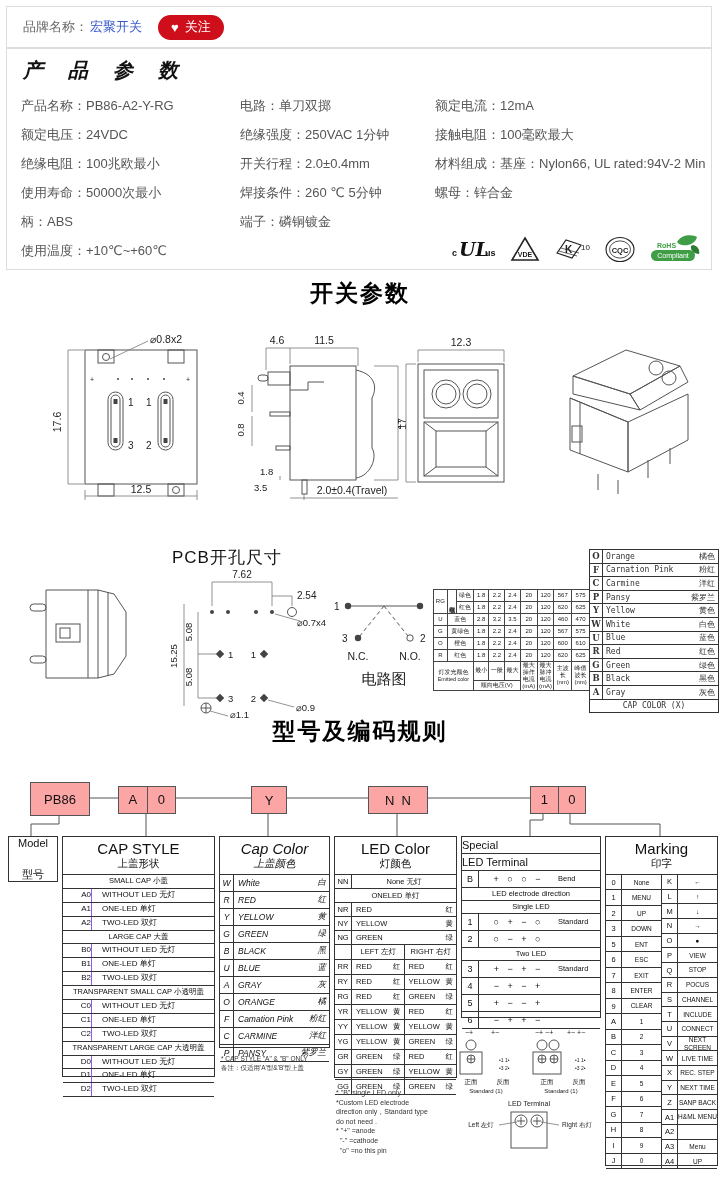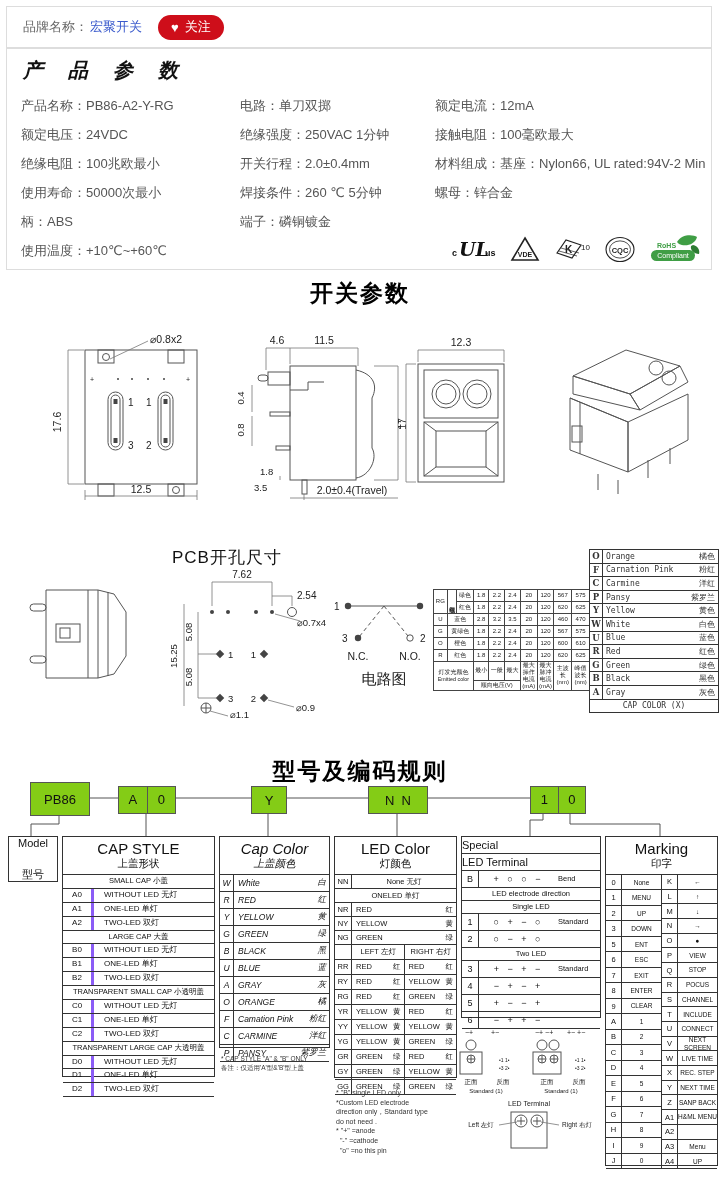--- a/index.html
+++ b/index.html
@@ -46,38 +46,38 @@
   
   .ccx{left:589px;top:549px;width:130px;border:1px solid #333;background:#fff;}
   .ccx-row{display:flex;height:12.6px;border-bottom:1px solid #333;align-items:center;}
   .ccx-row .c{width:12px;border-right:1px solid #333;text-align:center;font-family:"DejaVu Serif",serif;
               font-weight:bold;font-size:8.5px;line-height:12.6px;}
   .ccx-row .en{flex:1;padding-left:3px;font-family:"DejaVu Sans Mono",monospace;font-size:8px;white-space:nowrap;}
   .ccx-row .cn{padding-right:3px;font-size:8px;white-space:nowrap;}
   .ccx-footer{height:12.6px;line-height:12.6px;text-align:center;font-family:"DejaVu Sans Mono",monospace;font-size:8px;}
 
   
-  .fbox{position:absolute;border:1px solid #555;background:#84cc16;display:flex;align-items:center;
+  .fbox{position:absolute;border:1px solid #555;background:#fca5a5;display:flex;align-items:center;
         justify-content:center;font-size:13px;color:#111;z-index:2;}
   .fbox .cell{flex:1;text-align:center;line-height:26px;}
   .fbox .cell + .cell{border-left:1px solid #555;}
 
   
   .t{position:absolute;border:1px solid #333;background:#fff;color:#111;z-index:2;box-sizing:border-box;}
   .t .hdr{text-align:center;border-bottom:1px solid #333;}
   .hdr .l1{font-size:15px;padding-top:3px;}
   .hdr .l2{font-size:10.5px;padding-bottom:3px;}
 
   .modelbox{left:8px;top:836px;width:50px;height:46px;display:flex;flex-direction:column;
             align-items:center;justify-content:center;font-size:11px;gap:18px;}
 
   .cs{left:62px;top:836px;width:153px;height:241px;}
   .cs-group{height:12.9px;line-height:12.9px;text-align:center;font-size:7.5px;border-bottom:1px solid #333;white-space:nowrap;}
   .cs-row{display:flex;height:12.9px;border-bottom:1px solid #333;font-size:8px;}
-  .cs-row .c{width:28px;border-right:3px solid #8b5cf6;text-align:center;line-height:12.9px;}
+  .cs-row .c{width:28px;border-right:1px solid #8b5cf6;text-align:right;line-height:12.9px;}
   .cs-row .x{flex:1;padding-left:10px;line-height:12.9px;white-space:nowrap;}
 
   .cc{left:219px;top:836px;width:111px;height:212px;font-style:italic;}
   .cc-row{display:flex;height:16px;border-bottom:1px solid #333;font-size:8.5px;align-items:center;}
   .cc-row .c{width:13px;border-right:1px solid #333;text-align:center;line-height:16px;align-self:stretch;}
   .cc-row .en{flex:1;padding-left:4px;white-space:nowrap;}
   .cc-row .cn{padding-right:3px;white-space:nowrap;}
   .cc-note{position:absolute;left:221px;top:1054px;font-size:6.5px;color:#333;line-height:9px;}
 
   .lc{left:334px;top:836px;width:123px;height:242px;}
@@ -523,21 +523,21 @@
 
       <div class="ccx-row">
         <span class="c">A</span>
         <span class="en">Gray</span>
         <span class="cn">灰色</span>
       </div>
     </div>
   <div class="ccx-footer">CAP COLOR (X)</div>
 </div>
 
-<div class="abs h-title" style="top:756px;">型号及编码规则</div>
+<div class="abs h-title" style="top:716px;">型号及编码规则</div>
 
 <svg class="abs draw" style="left:0;top:778px;z-index:1;" width="720" height="60" viewBox="0 0 720 60">
   <line x1="59" y1="20" x2="557" y2="20" stroke="#777"></line>
   <polyline points="59,38 59,46 31,46 31,59" stroke="#777"></polyline>
   <polyline points="146,34 146,59" stroke="#777"></polyline>
   <polyline points="268,34 268,59" stroke="#777"></polyline>
   <polyline points="397,34 397,59" stroke="#777"></polyline>
   <polyline points="543,34 543,42 530,42 530,59" stroke="#777"></polyline>
   <polyline points="570,34 570,46 660,46 660,59" stroke="#777"></polyline>
 </svg>

